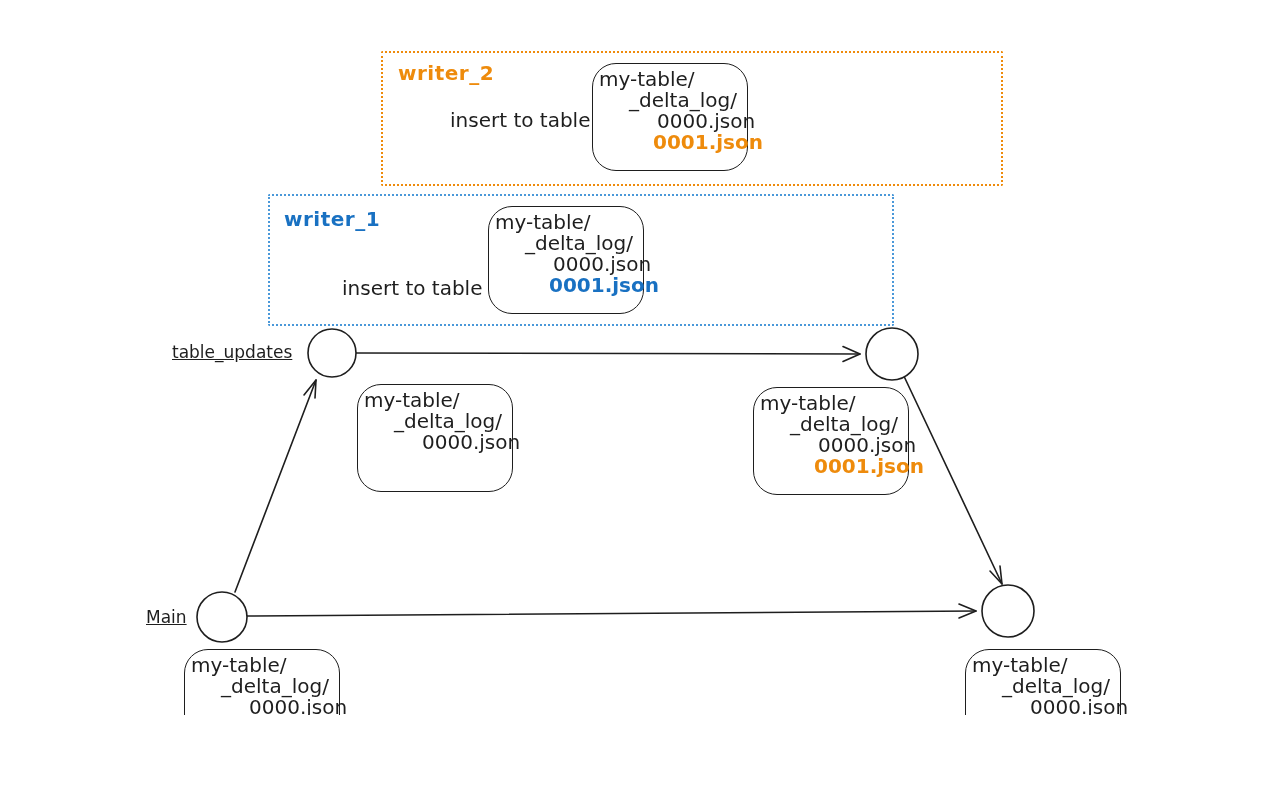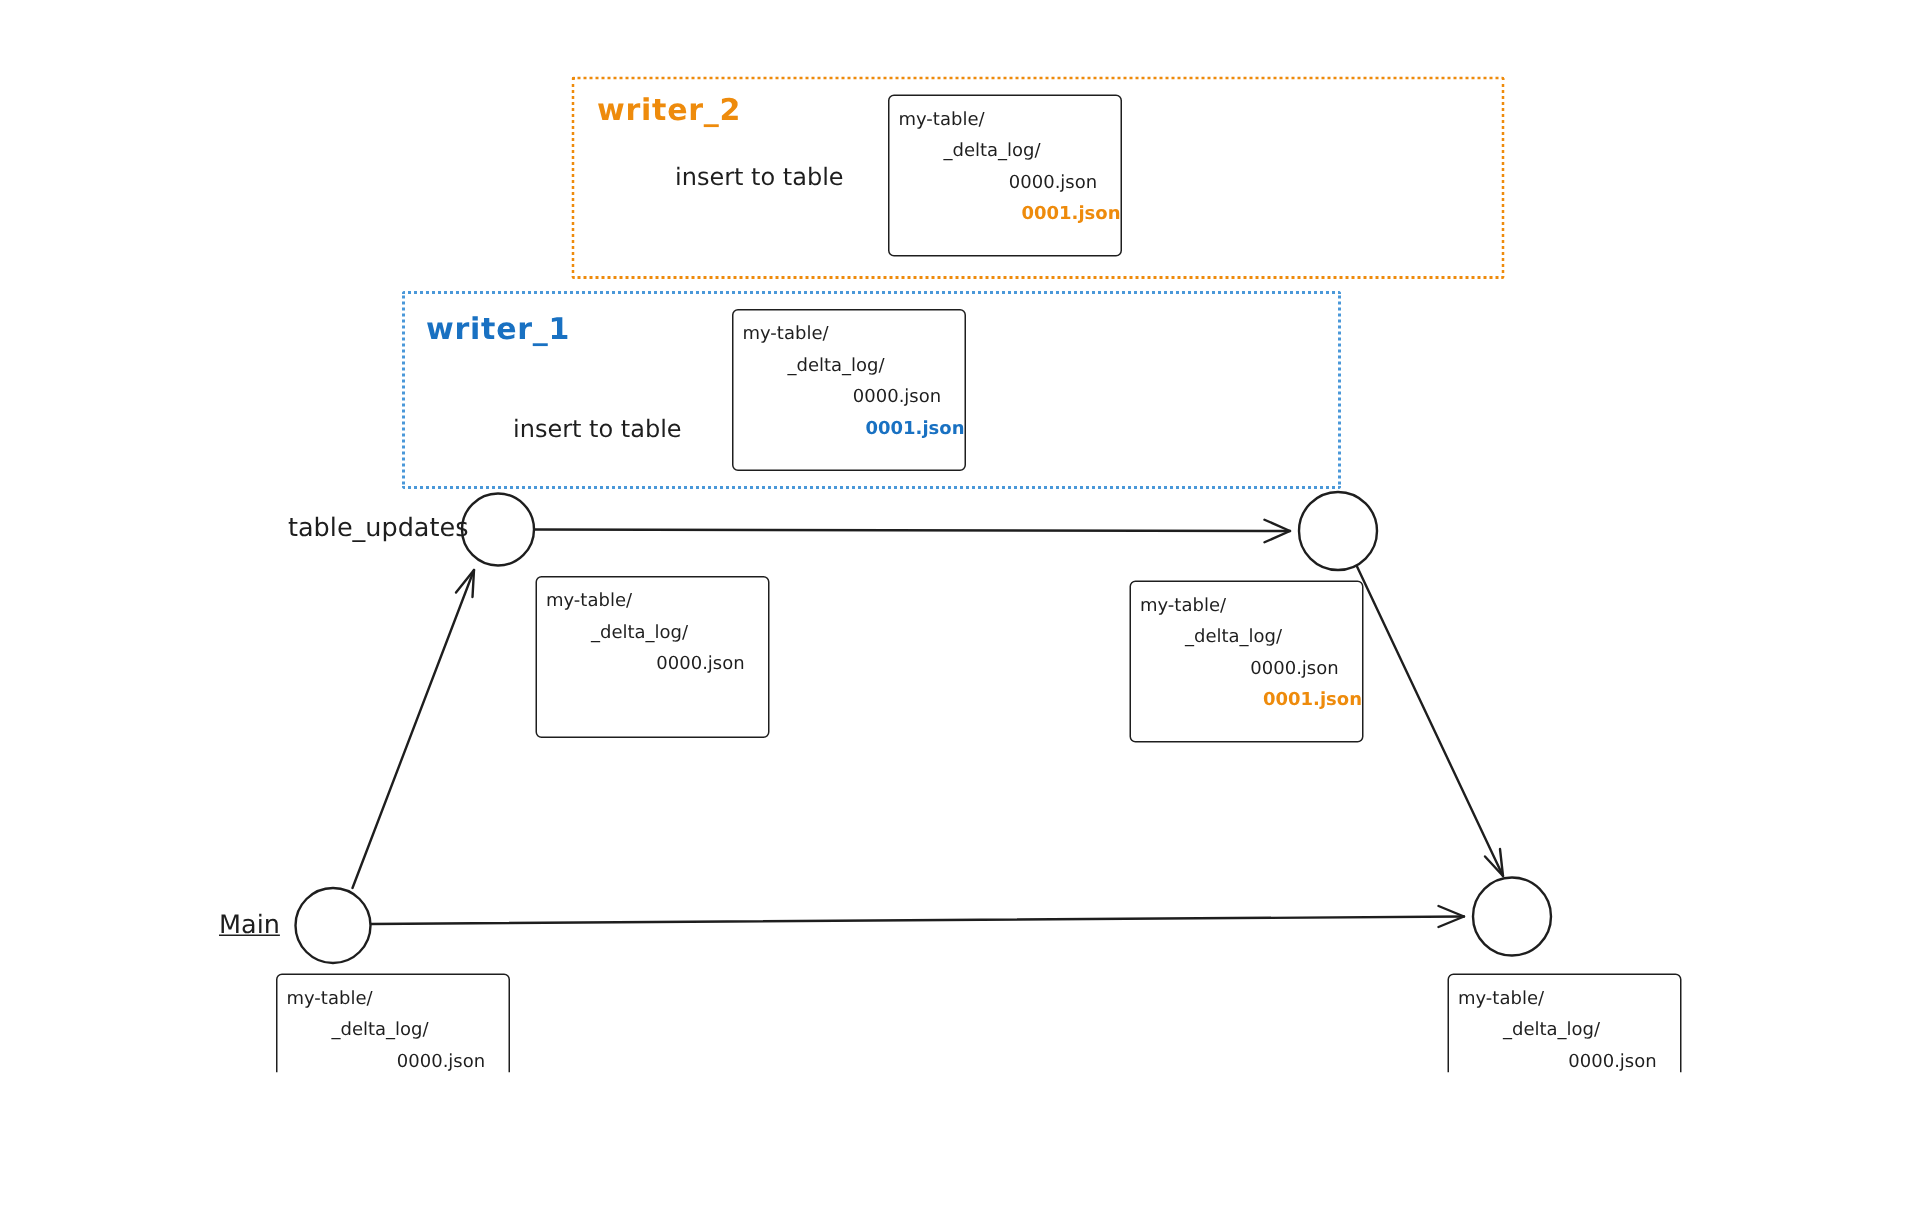--- a/index.html
+++ b/index.html
@@ -28,36 +28,36 @@
   
   .writer-label{
     position:absolute;
     font-size:20px;font-weight:700;letter-spacing:0.5px;
     white-space:nowrap;
   }
   .writer-label.orange-text{color:var(--orange);}
   .writer-label.blue-text{color:var(--blue);}
 
   .action-label{
-    position:absolute;font-size:16px;color:var(--ink);white-space:nowrap;
+    position:absolute;font-size:20px;color:var(--ink);white-space:nowrap;
   }
   .branch-label{
     position:absolute;font-size:17px;color:var(--ink);white-space:nowrap;
   }
 
   
   .file-box{
     position:absolute;
     width:156px;height:108px;
     box-sizing:border-box;
     border:1.7px solid var(--ink);
-    border-radius:4px;
+    border-radius:24px;
     background:var(--bg);
     padding-top:5px;
-    font-size:12px;
+    font-size:20px;
     line-height:21px;
   }
   .fline{white-space:nowrap;}
   .ind0{padding-left:6px;}
   .ind1{padding-left:36px;}
   .ind2{padding-left:64px;text-align:center;}
   .ind3{padding-left:60px;text-align:right;}
   .hl-orange{color:var(--orange);font-weight:600;}
   .hl-blue{color:var(--blue);font-weight:600;}
 </style>
@@ -110,21 +110,21 @@
   <div class="dotted-rect blue" style="left:268px;top:194px;width:622px;height:128px;"></div>
   <div class="writer-label blue-text" style="left:284px;top:207px;">writer_1</div>
   <div class="action-label" style="left:342px;top:276px;">insert to table</div>
   <div class="file-box" style="left:488px;top:206px;">
     <div class="fline ind0">my-table/</div>
     <div class="fline ind1">_delta_log/</div>
     <div class="fline ind2">0000.json</div>
     <div class="fline ind3 hl-blue">0001.json</div>
   </div>
 
-  <div class="branch-label" style="left:192px;top:342px;">table_updates</div>
+  <div class="branch-label" style="left:172px;top:342px;text-decoration:underline;">table_updates</div>
   <div class="file-box" style="left:357px;top:384px;">
     <div class="fline ind0">my-table/</div>
     <div class="fline ind1">_delta_log/</div>
     <div class="fline ind2">0000.json</div>
   </div>
   <div class="file-box" style="left:753px;top:387px;">
     <div class="fline ind0">my-table/</div>
     <div class="fline ind1">_delta_log/</div>
     <div class="fline ind2">0000.json</div>
     <div class="fline ind3 hl-orange">0001.json</div>

